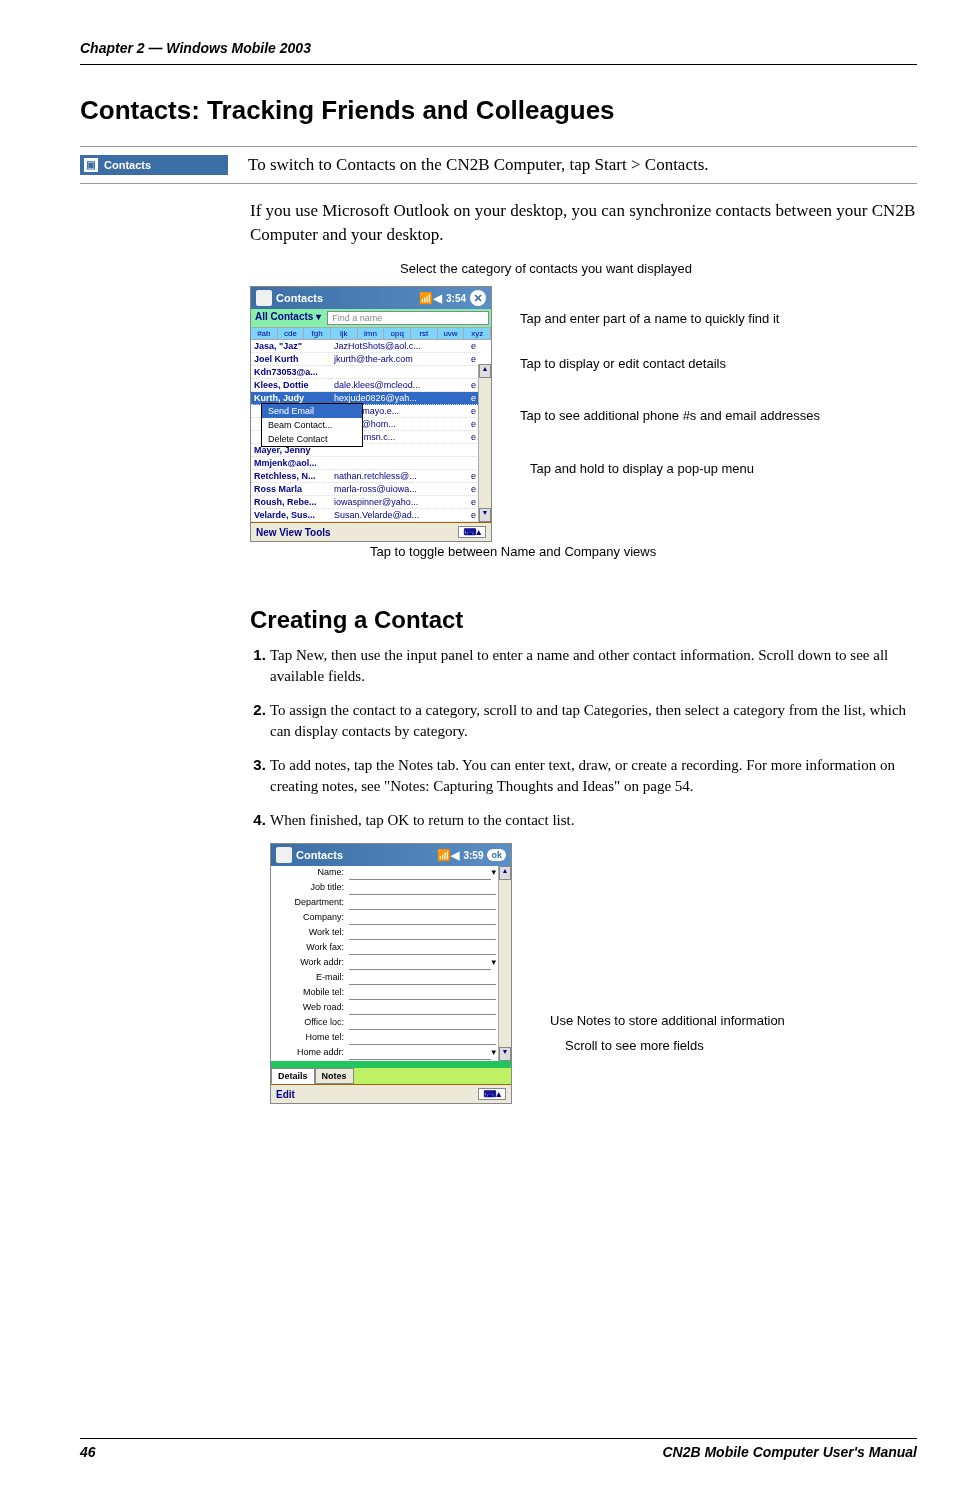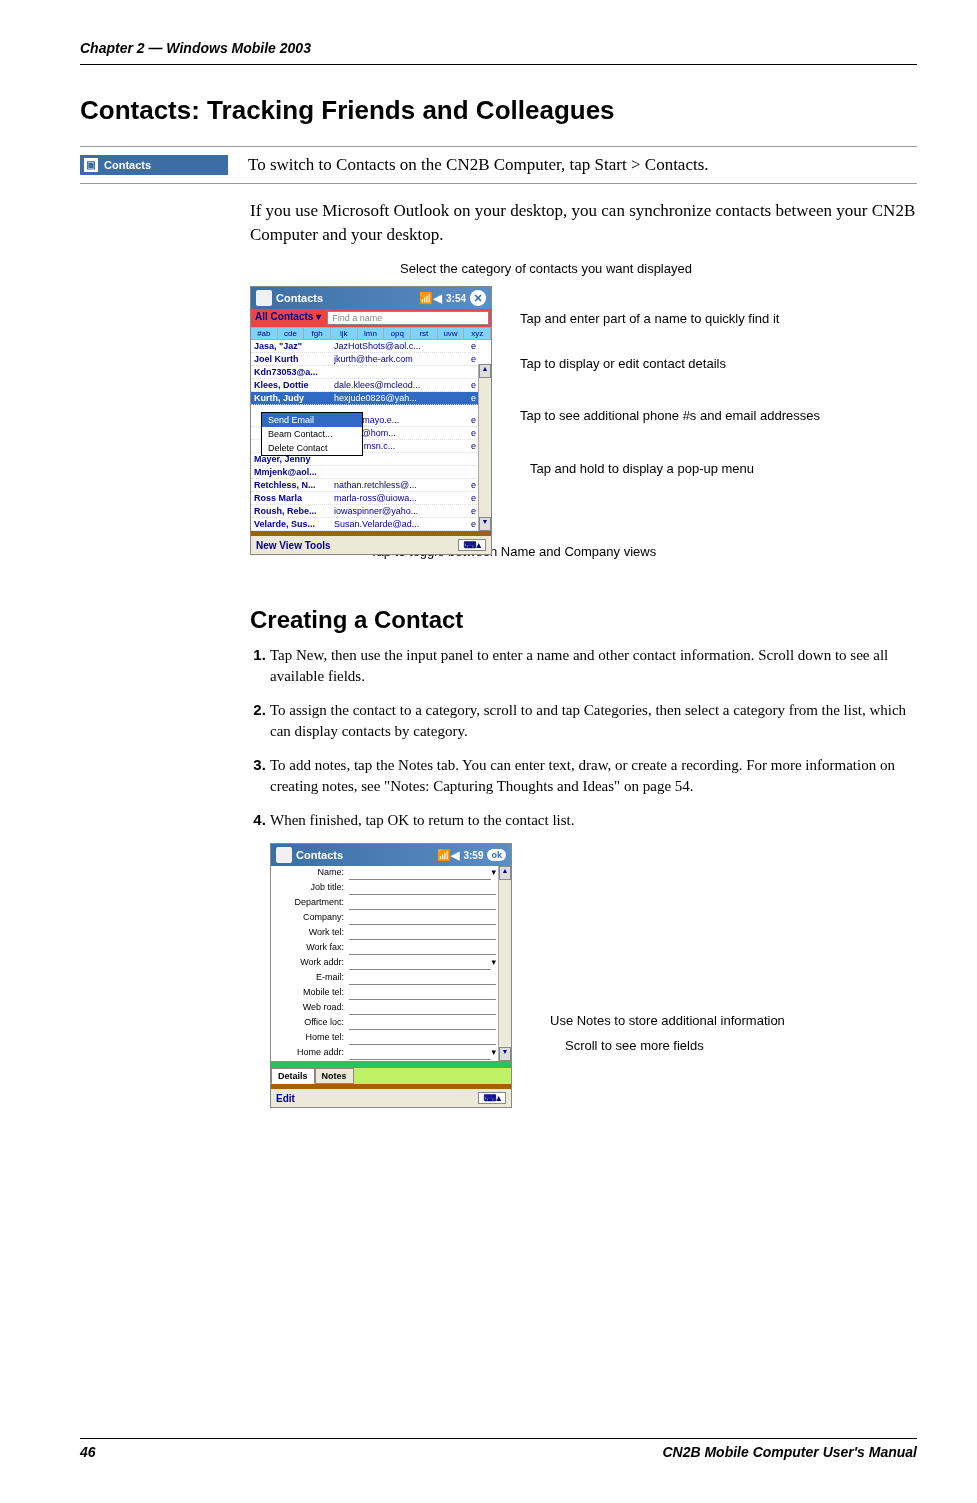--- a/index.html
+++ b/index.html
@@ -130,21 +130,21 @@
     .ss-ok {
       background: white;
       color: #3a6ea5;
       border-radius: 8px;
       padding: 1px 4px;
       font-weight: bold;
       font-size: 9px;
     }
     .ss-filterbar {
       display: flex;
-      background: #ef4444;
+      background: #86efac;
       border-bottom: 1px solid #aaa;
     }
     .ss-category {
       font-weight: bold;
       color: #00008b;
       padding: 2px 4px;
       flex: 0 0 auto;
     }
     .ss-findname {
       border: 1px solid #888;
@@ -210,21 +210,21 @@
     .ss-popup-item {
       padding: 2px 6px;
       font-size: 9px;
     }
     .ss-popup-item.highlight {
       background: #316ac5;
       color: white;
     }
     .ss-bottombar {
       background: #ece9d8;
-      border-top: 5px solid #a16207;
+      border-top: 1px solid #a16207;
       padding: 3px 5px;
       color: #00008b;
       font-weight: bold;
       display: flex;
       align-items: center;
       font-size: 10px;
     }
     .ss-keyboard-icon {
       margin-left: auto;
       border: 1px solid #888;
@@ -391,21 +391,21 @@
               <span class="ss-name">Klees, Dottie</span>
               <span class="ss-email">dale.klees@mcleod...</span>
               <span class="ss-letter">e</span>
             </div>
           <div class="ss-row selected">
               <span class="ss-name">Kurth, Judy</span>
               <span class="ss-email">hexjude0826@yah...</span>
               <span class="ss-letter">e</span>
             </div>
 
-          <div style="position:relative;margin-top:9px;">
+          <div style="position:relative;">
             <div class="ss-popup" style="top:-2px;">
               <div class="ss-popup-item highlight">Send Email</div>
               <div class="ss-popup-item">Beam Contact...</div>
               <div class="ss-popup-item">Delete Contact</div>
             </div>
             <div class="ss-row">
                 <span class="ss-name"></span>
                 <span class="ss-email">linda@mayo.e...</span>
                 <span class="ss-letter">e</span>
               </div>

